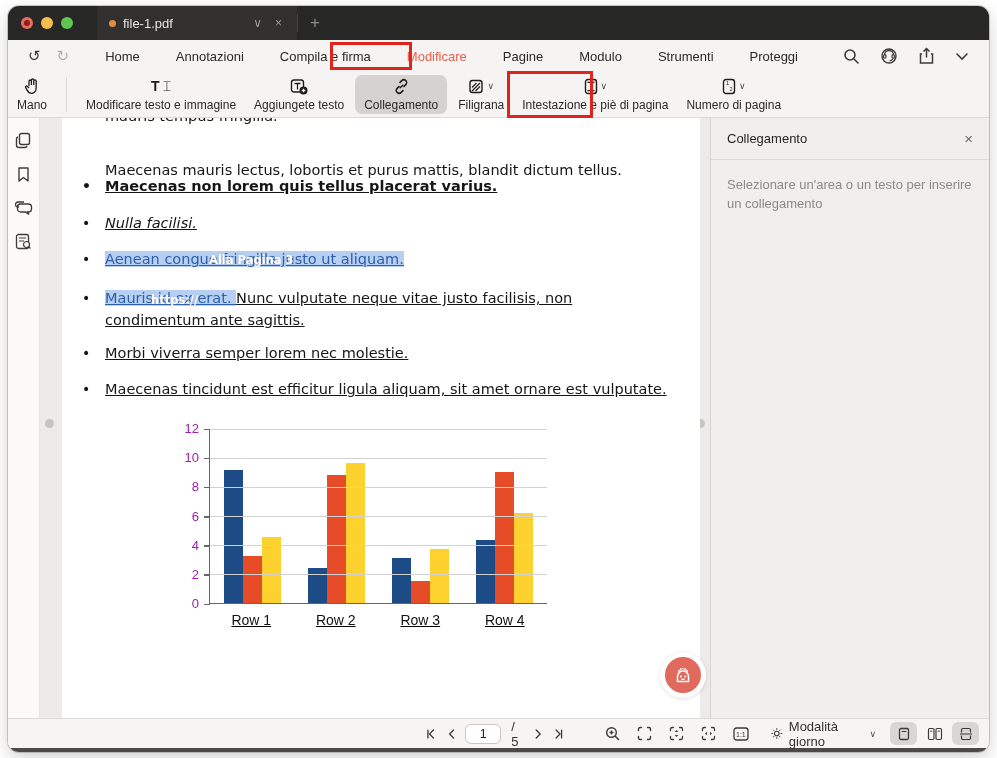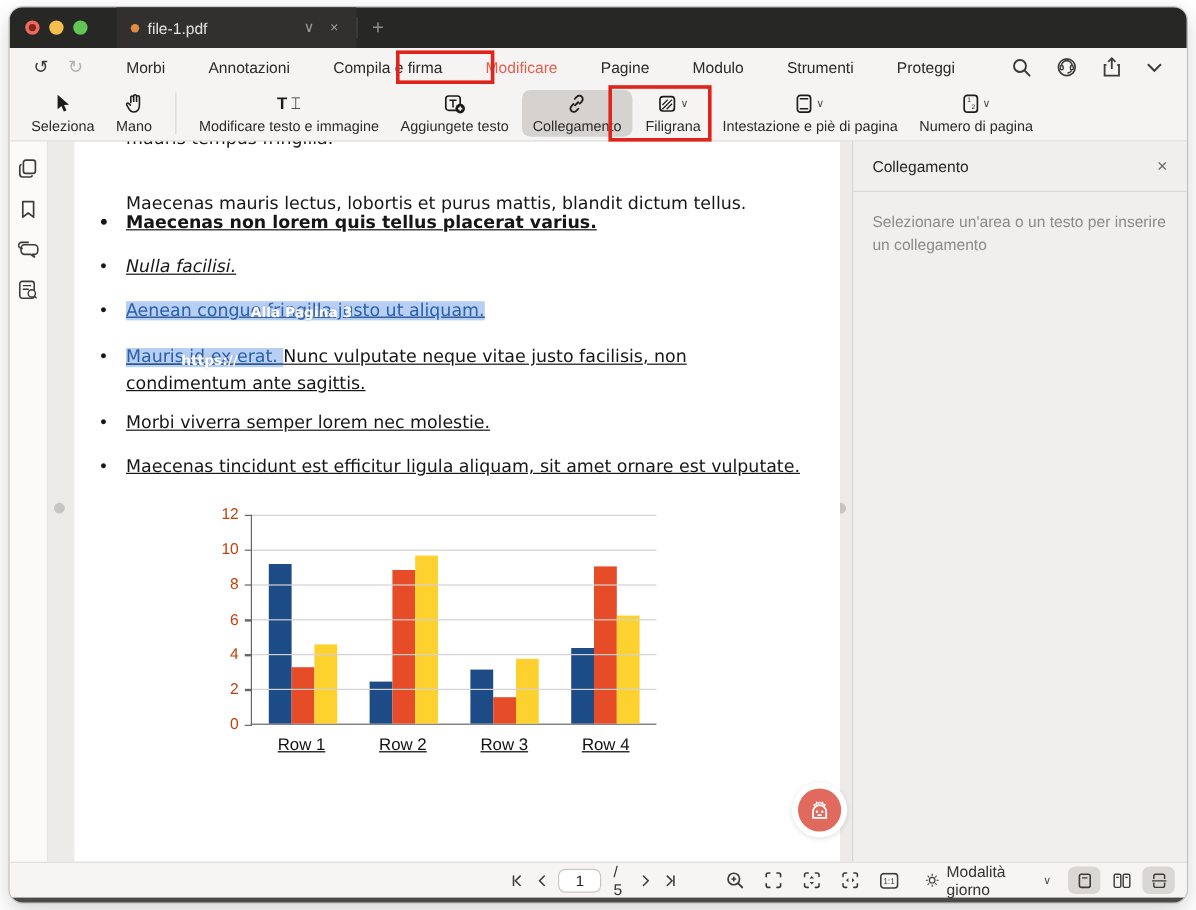--- a/index.html
+++ b/index.html
@@ -62,21 +62,21 @@
   .b4 { top:170px; line-height:21.5px; }
   .b5 { top:227px; }
   .b6 { top:263px; }
   .linkhl { background:#b7cff2; color:#2b5fa8; text-decoration:underline; position:relative; }
   .ov { position:absolute; color:#fff; font-size:11.5px; font-weight:600; white-space:nowrap; top:2px; text-shadow:0 0 2px rgba(120,140,180,.6); }
   .ov1 { left:104px; } .ov2 { left:46px; }
 
   
   .chart { position:absolute; left:113px; top:310px; width:460px; height:222px; font-family:"Liberation Sans",sans-serif; }
   .yaxis { position:absolute; left:0; top:0; width:32px; height:176px; }
-  .ylab { position:absolute; right:8px; transform:translateY(-50%); font-size:13px; color:#c2410c; }
+  .ylab { position:absolute; right:8px; transform:translateY(-50%); font-size:13px; color:#a21caf; }
   .plot { position:absolute; left:34px; top:1px; width:338px; height:175px; border-left:1.5px solid #666; border-bottom:1.5px solid #666; }
   .grid { position:absolute; left:0; right:0; height:1px; background:#d2d2d2; }
   .tick { position:absolute; left:-6px; width:6px; height:1.5px; background:#666; }
   .groups { position:absolute; left:0; bottom:0; width:100%; height:100%; display:flex; }
   .group { flex:1; display:flex; align-items:flex-end; justify-content:center; }
   .bar { width:19px; }
   .xlabels { position:absolute; left:34px; top:184px; width:338px; display:flex;text-decoration:underline; }
   .xlab { flex:1; text-align:center; font-size:14px; color:#111; }
   .legend { position:absolute; left:388px; top:60px; display:flex; flex-direction:column; gap:5px; }
   .leg-item { display:flex; align-items:center; gap:6px; font-size:13px; color:#111; white-space:nowrap; }
@@ -119,21 +119,21 @@
     </div>
     <div class="tabdiv"></div>
     <div class="newtab">+</div>
   </div>
 
   <div class="menubar">
     <div class="undo-redo">
       <span style="color:#3b3b3b">↺</span>
       <span style="color:#b8b2ae">↻</span>
     </div>
-    <span class="menu-item">Morbi</span>
+    <span class="menu-item">Home</span>
     <span class="menu-item">Annotazioni</span>
     <span class="menu-item">Compila e firma</span>
     <span class="menu-item active">Modificare</span>
     <span class="menu-item">Pagine</span>
     <span class="menu-item">Modulo</span>
     <span class="menu-item">Strumenti</span>
     <span class="menu-item">Proteggi</span>
     <div class="menubar-right">
       <svg class="ic" width="17" height="17" viewBox="0 0 17 17">
           <circle cx="7" cy="7" r="5" fill="none" stroke="#3b3b3b" stroke-width="1.6"></circle>
@@ -152,28 +152,20 @@
           <path d="M5.5 4.5 L8.5 1.5 L11.5 4.5" fill="none" stroke="#3b3b3b" stroke-width="1.5"></path>
         </svg>
       <svg class="ic" width="14" height="9" viewBox="0 0 14 9">
           <path d="M2 2 L7 7 L12 2" fill="none" stroke="#3b3b3b" stroke-width="1.6" stroke-linecap="round"></path>
         </svg>
     </div>
     <div class="red-box box-modificare"></div>
   </div>
 
   <div class="toolbar">
-    <div class="tool" style="padding-left:18px">
-      <span class="ticon">
-          <svg class="ic" width="15" height="17" viewBox="0 0 15 17">
-            <path d="M3 1 L3 13 L6.2 10.4 L8.2 15 L10.4 14 L8.4 9.6 L12.5 9.2 Z" fill="#1c1c1c"></path>
-          </svg>
-        </span>
-      <span>Seleziona</span>
-    </div>
     <div class="tool">
       <span class="ticon">
           <svg class="ic" width="16" height="17" viewBox="0 0 16 17">
             <path d="M5 8 V3.2 a1.2 1.2 0 0 1 2.4 0 V7 M7.4 6.8 V2.2 a1.2 1.2 0 0 1 2.4 0 V7 M9.8 6.9 V3 a1.2 1.2 0 0 1 2.4 0 V9.5 c0 3.5-1.6 5.8-4.6 5.8 c-2.4 0-3.4-1-4.5-3.2 L1.6 9.4 c-.5-1 .8-1.9 1.7-1.1 L5 10" fill="none" stroke="#1c1c1c" stroke-width="1.3" stroke-linejoin="round"></path>
           </svg>
         </span>
       <span>Mano</span>
     </div>
     <div class="tooldiv"></div>
     <div class="tool">

